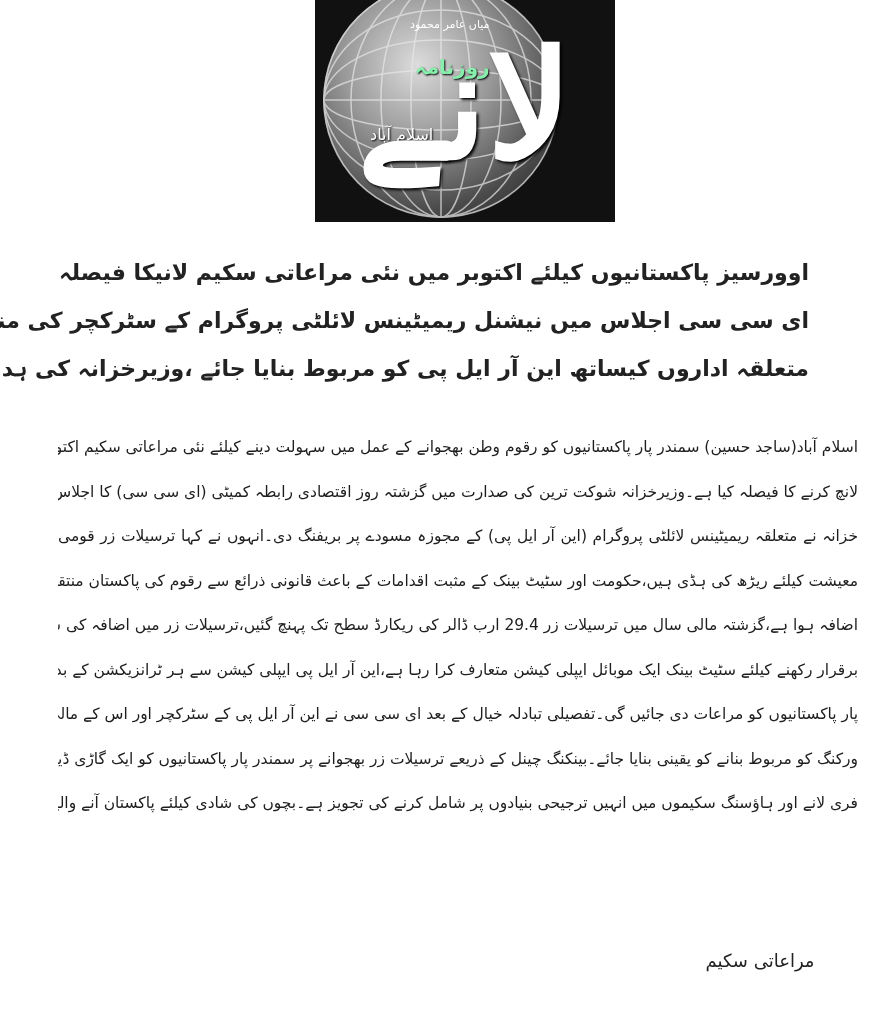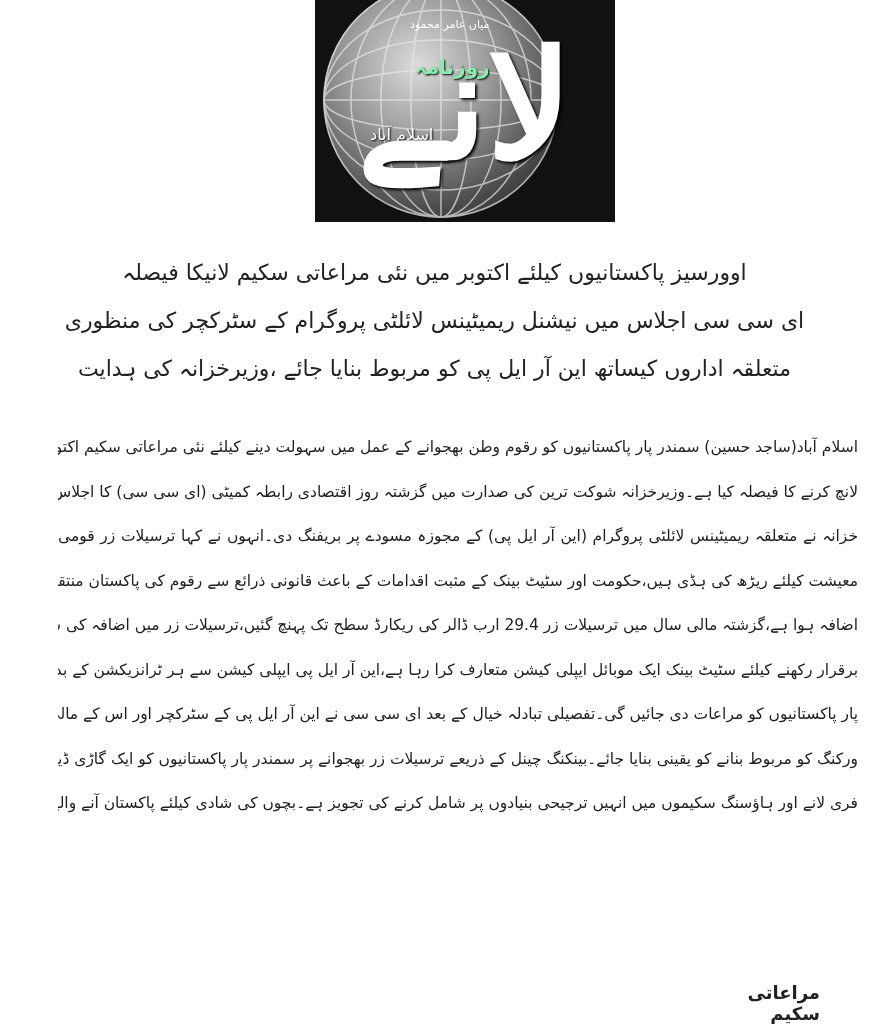--- a/index.html
+++ b/index.html
@@ -17,33 +17,33 @@
   .logo-main {
     position: absolute; left: 0; right: 0; top: 30px; text-align: center;
     font-family: "DejaVu Serif", serif; font-size: 150px; line-height: 1; color: #fff;
     text-shadow: 2px 2px 3px #000; font-weight: bold; direction: rtl;
   }
   .logo-sub1 { position: absolute; left: 100px; top: 55px; font-size: 20px; color: #86efac; font-weight: bold; direction: rtl; text-shadow: 1px 1px 2px #000; }
   .logo-sub2 { position: absolute; left: 55px; top: 125px; font-size: 16px; color: #fff; direction: rtl; text-shadow: 1px 1px 2px #000; }
   .logo-founder { position: absolute; left: 95px; top: 18px; font-size: 11px; color: #fff; direction: rtl; }
   .headlines { position: absolute; left: 60px; right: 60px; top: 250px; text-align: center; direction: rtl; }
   .headline {
-    font-family: "DejaVu Sans", sans-serif; font-size: 22px; font-weight: normal; color: #222;
+    font-family: "DejaVu Sans", sans-serif; font-size: 22px; font-weight: bold; color: #222;
     line-height: 46px; height: 48px; white-space: nowrap;
   }
   .body-text {
     position: absolute; left: 58px; width: 800px; top: 425px; direction: rtl; text-align: justify;
     font-family: "DejaVu Sans", sans-serif; font-size: 15.5px; line-height: 44.5px; color: #1e1e1e;
     text-align-last: right;
   }
   .body-text .line { height: 44.5px; white-space: nowrap; overflow: hidden; text-align: justify; text-align-last: justify; }
   .body-text .line.last { text-align-last: right; }
   .subhead {
-    position: absolute; left: 700px; top: 950px; width: 120px; direction: rtl; text-align: right;
-    font-size: 18px; font-weight: bold; color: #222; margin-top: 32px;
+    position: absolute; left: 700px; top: 950px; width: 120px; direction: rtl; text-align: center;
+    font-size: 18px; font-weight: normal; color: #222;
   }
 </style>
 </head>
 <body>
 
 <div class="masthead">
   <div class="globe">
     <svg width="236" height="236" viewBox="0 0 236 236">
       <g stroke="#e8e8e8" stroke-width="1.5" fill="none" opacity="0.7">
         <ellipse cx="118" cy="118" rx="117" ry="117"></ellipse>

